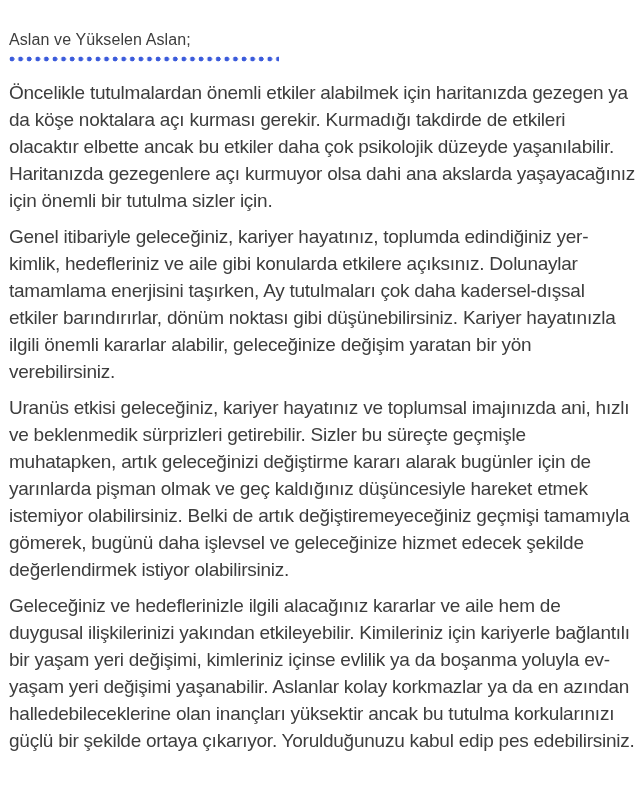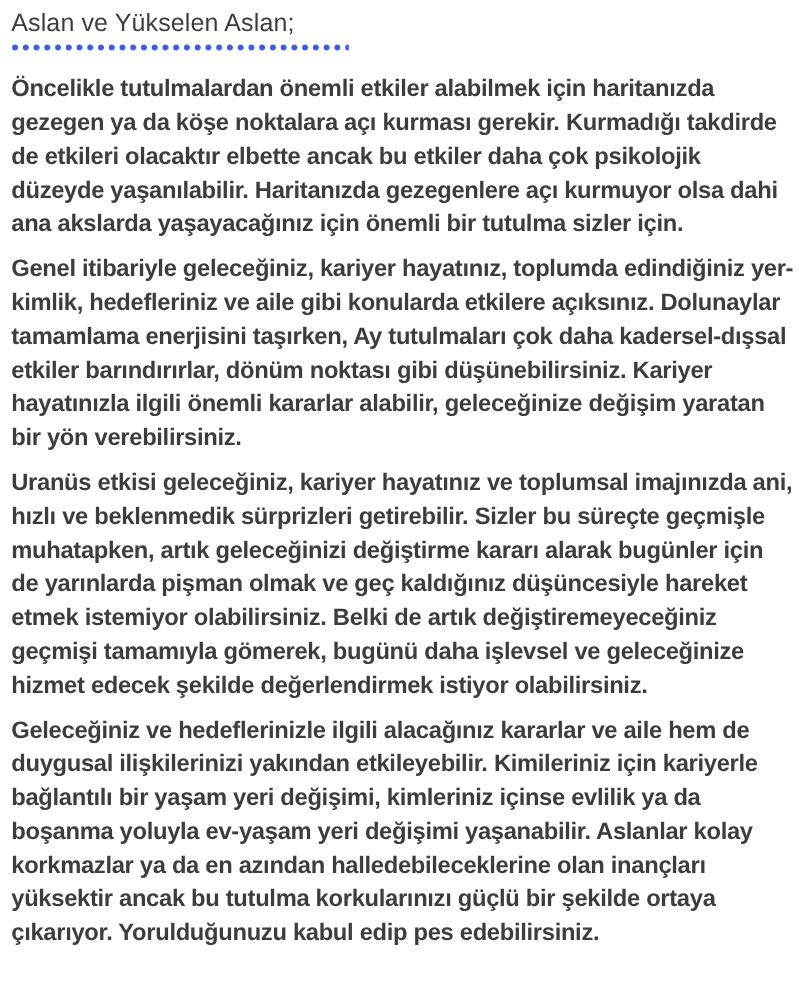--- a/index.html
+++ b/index.html
@@ -15,40 +15,41 @@
     overflow: hidden;
   }
   .document {
     width: 644px;
     height: 801px;
     padding: 6px 8px 0 9px;
     font-family: "Liberation Sans", "DejaVu Sans", sans-serif;
     color: var(--text);
   }
   .page-title {
-    font-size: 20px;
+    font-size: 16px;
     font-weight: 400;
     line-height: 26px;
     letter-spacing: 0.1px;
     color: var(--text);
+    margin-top: 21px;
   }
   .title-underline {
     width: 270px;
     height: 6px;
     margin-top: 3px;
     background-image: radial-gradient(circle at 3px 3px, var(--accent) 2.1px, transparent 2.7px);
     background-size: 8.6px 6px;
     background-repeat: repeat-x;
   }
   .body-text {
     margin-top: 17px;
   }
   .body-text p {
     font-size: 19px;
-    font-weight: 700;
+    font-weight: 400;
     line-height: 27px;
     letter-spacing: -0.25px;
     margin-bottom: 9px;
     max-width: 628px;
   }
 </style>
 </head>
 <body>
 
 <div class="document">

